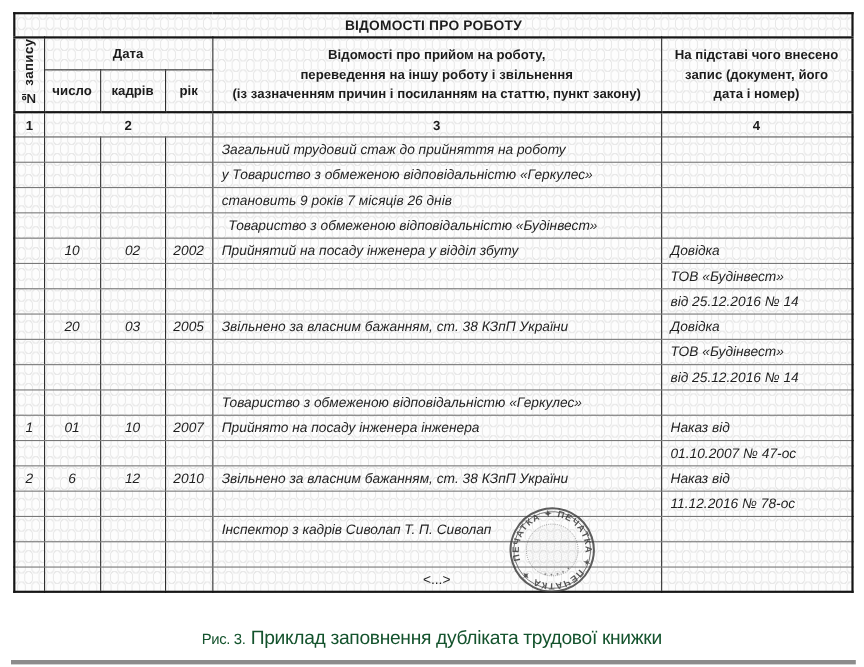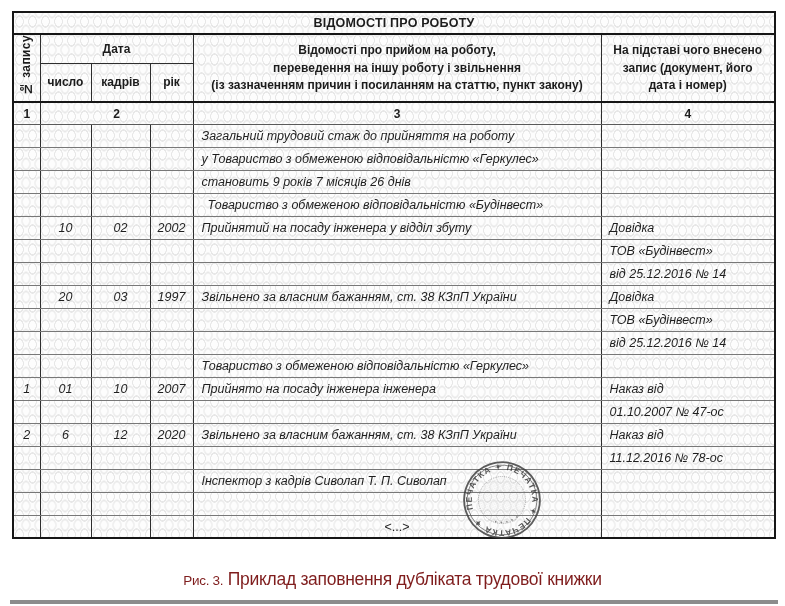--- a/index.html
+++ b/index.html
@@ -103,21 +103,21 @@
     pointer-events: none;
   }
 
   
   .caption {
     position: absolute;
     left: 0;
     top: 569px;
     width: 785px;
     text-align: center;
-    color: #7f1d1d;
+    color: #14532d;
     letter-spacing: -0.3px;
   }
   .caption .cap-prefix { font-size: 13.5px; font-weight: 400; }
   .caption .cap-text   { font-size: 17.5px; font-weight: 400; }
   .bottom-rule {
     position: absolute;
     left: 10px;
     top: 600px;
     width: 768px;
     height: 4px;
@@ -218,21 +218,21 @@
           <td class="t-day"></td>
           <td class="t-month"></td>
           <td class="t-year"></td>
           <td class="t-info"></td>
           <td class="t-basis">від 25.12.2016 № 14</td>
         </tr>
         <tr>
           <td class="t-no"></td>
           <td class="t-day">20</td>
           <td class="t-month">03</td>
-          <td class="t-year">1997</td>
+          <td class="t-year">2005</td>
           <td class="t-info">Звільнено за власним бажанням, ст. 38 КЗпП України</td>
           <td class="t-basis">Довідка</td>
         </tr>
         <tr>
           <td class="t-no"></td>
           <td class="t-day"></td>
           <td class="t-month"></td>
           <td class="t-year"></td>
           <td class="t-info"></td>
           <td class="t-basis">ТОВ «Будінвест»</td>
@@ -266,21 +266,21 @@
           <td class="t-day"></td>
           <td class="t-month"></td>
           <td class="t-year"></td>
           <td class="t-info"></td>
           <td class="t-basis">01.10.2007 № 47-ос</td>
         </tr>
         <tr>
           <td class="t-no">2</td>
           <td class="t-day">6</td>
           <td class="t-month">12</td>
-          <td class="t-year">2020</td>
+          <td class="t-year">2010</td>
           <td class="t-info">Звільнено за власним бажанням, ст. 38 КЗпП України</td>
           <td class="t-basis">Наказ від</td>
         </tr>
         <tr>
           <td class="t-no"></td>
           <td class="t-day"></td>
           <td class="t-month"></td>
           <td class="t-year"></td>
           <td class="t-info"></td>
           <td class="t-basis">11.12.2016 № 78-ос</td>

